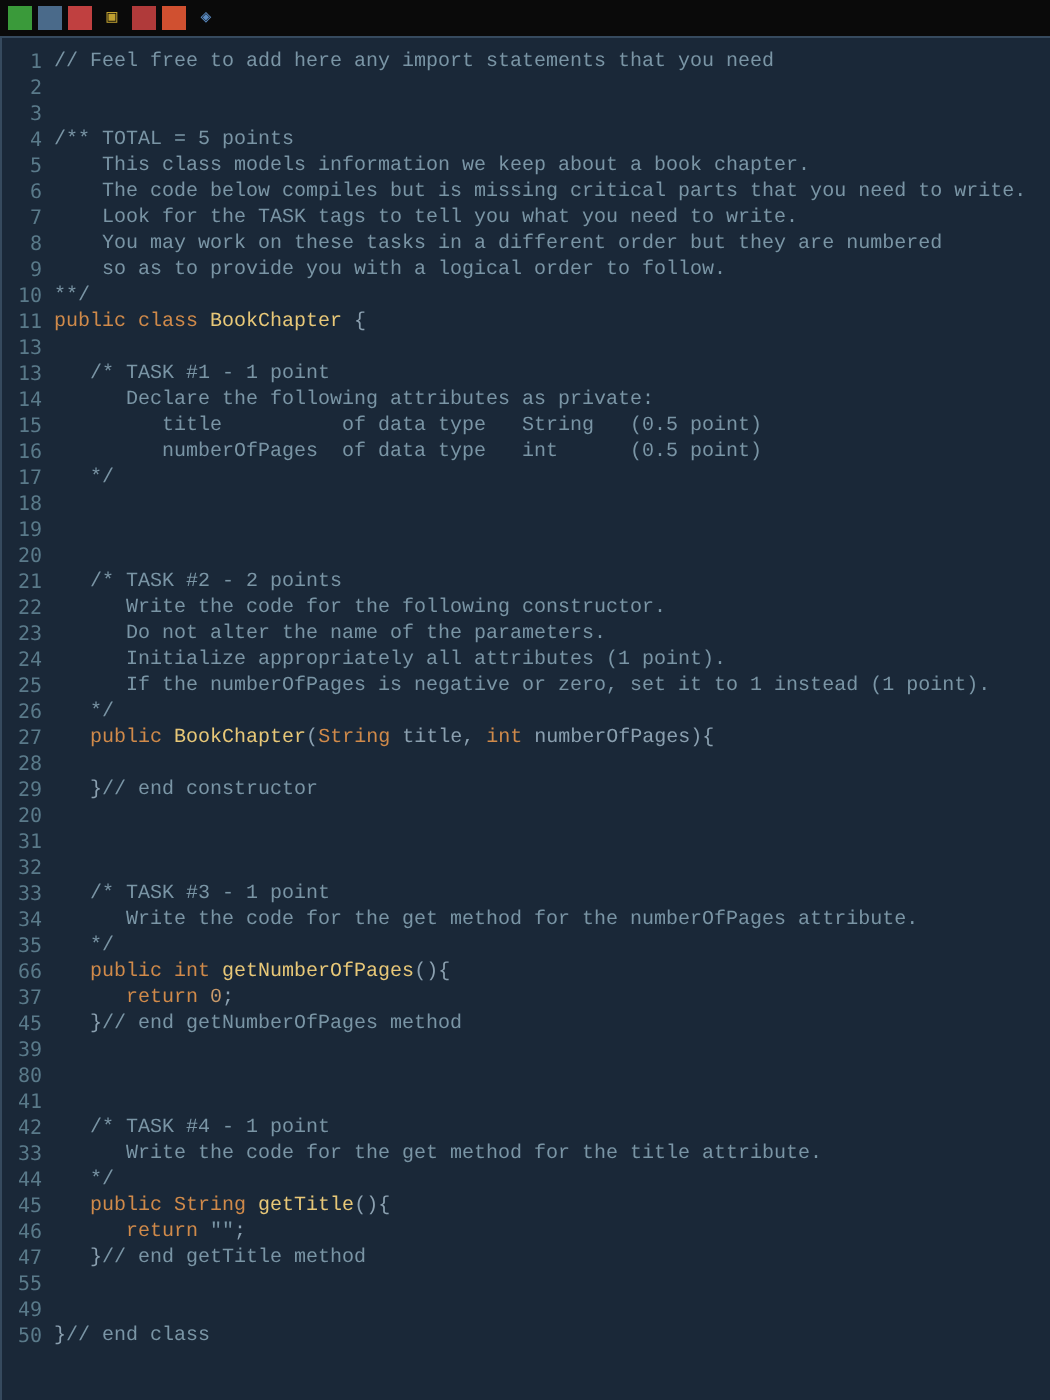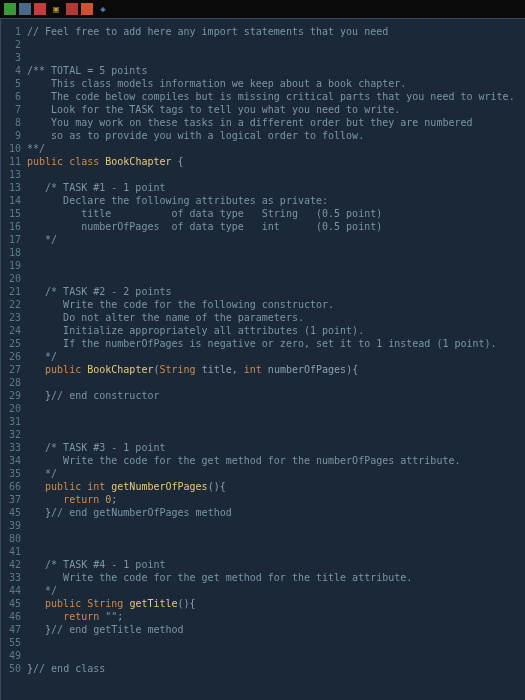--- a/index.html
+++ b/index.html
@@ -46,20 +46,21 @@
     }
     .gutter div {
       height: 13px;
       line-height: 13px;
     }
     .code {
       flex: 1;
       color: #8ba0b0;
       white-space: pre;
       overflow: hidden;
+      font-family: Liberation Mono, monospace;
     }
     .code .line {
       height: 13px;
       line-height: 13px;
     }
     .c-comment { color: #7a95a5; }
     .c-keyword { color: #d08a4a; }
     .c-type { color: #d08a4a; }
     .c-class { color: #e8c878; }
     .c-string { color: #7a95a5; }

